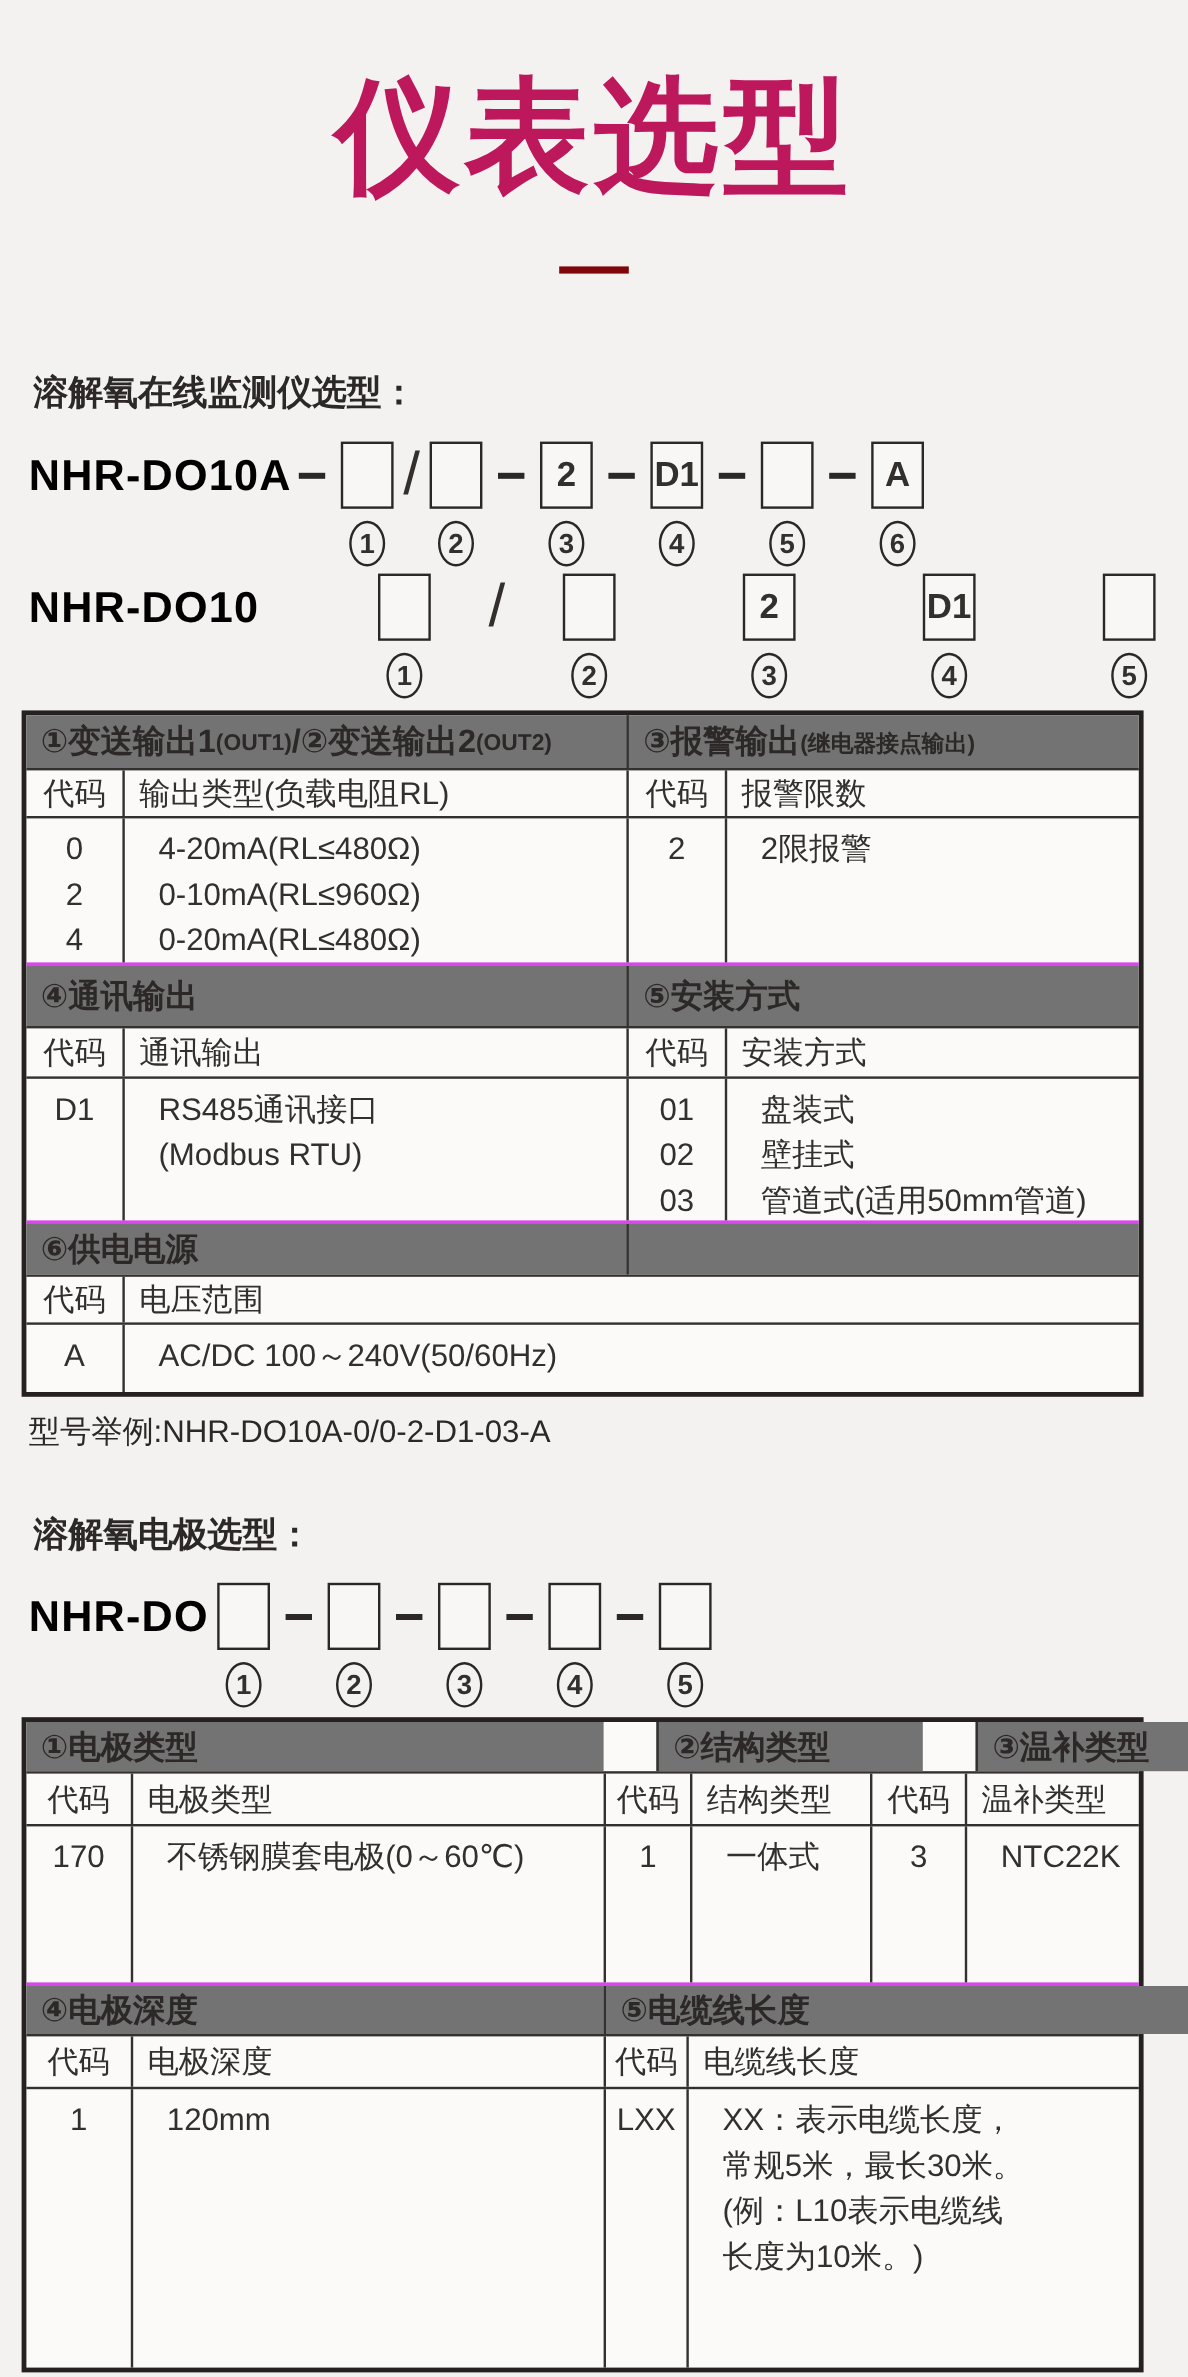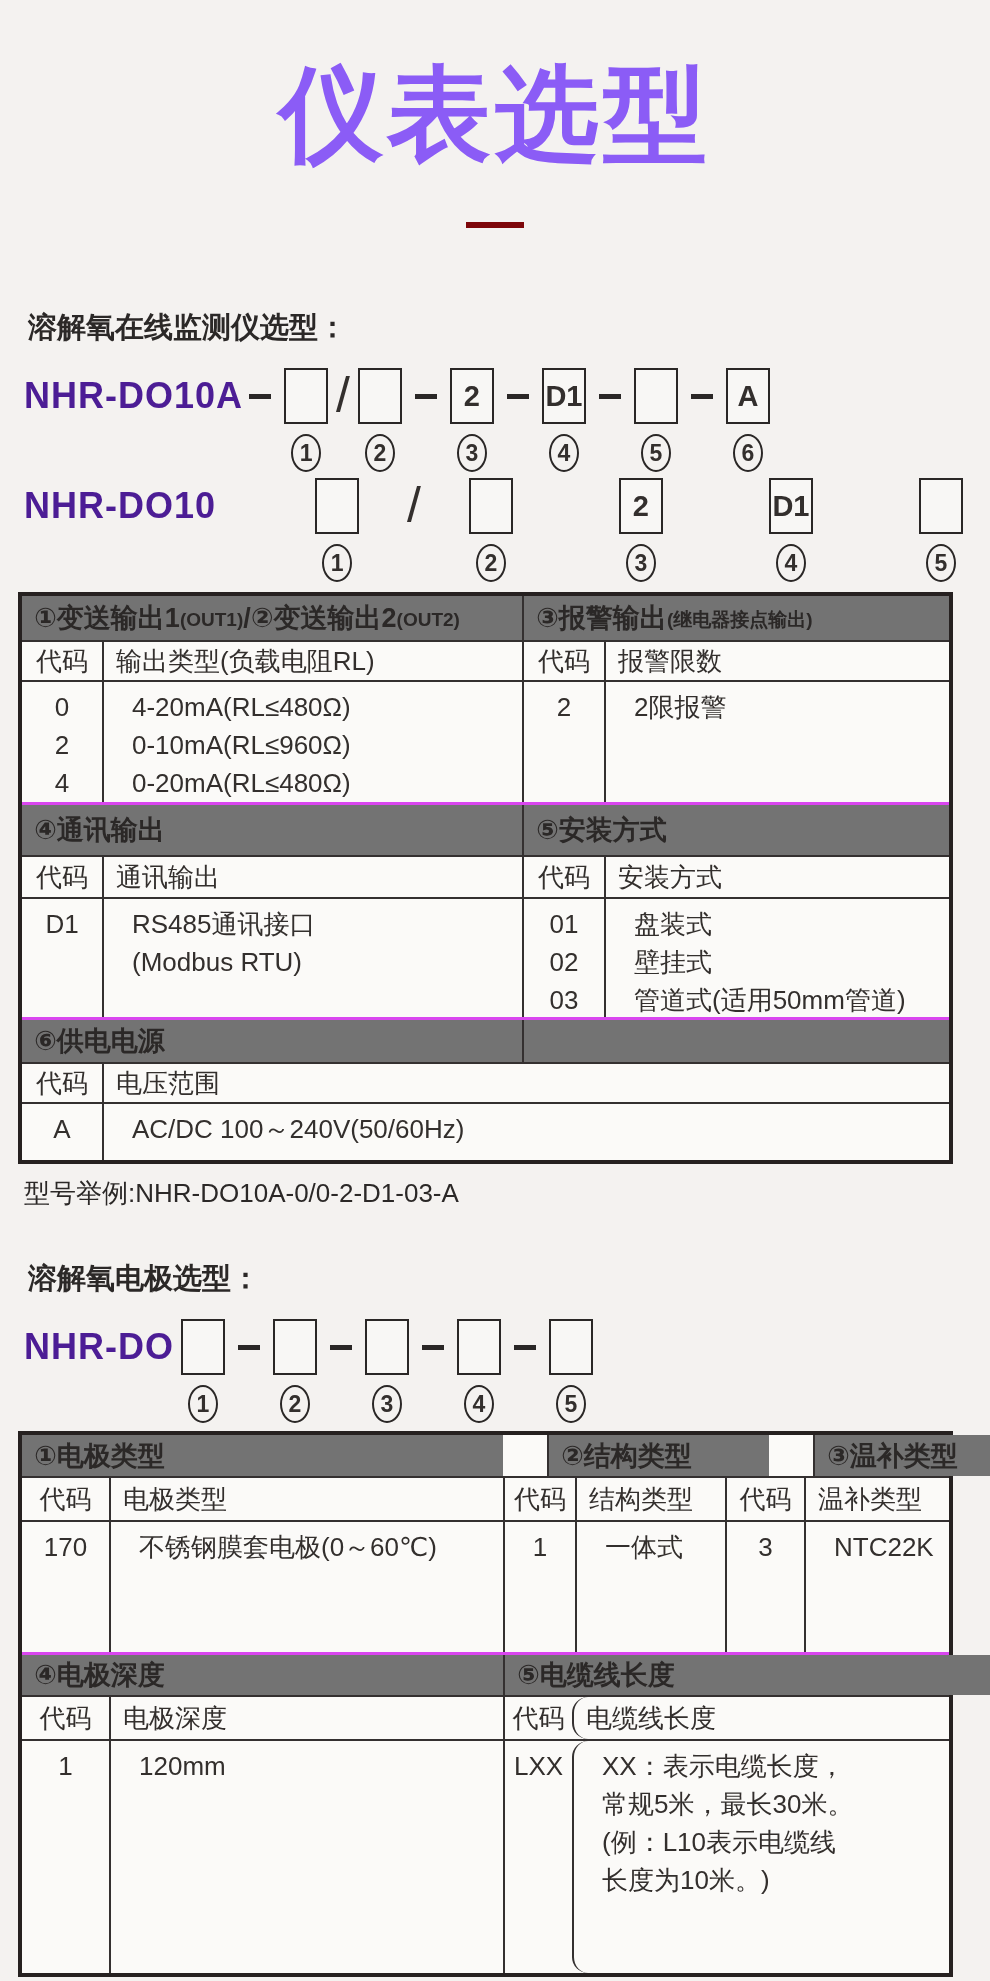--- a/index.html
+++ b/index.html
@@ -12,21 +12,21 @@
     position:relative;
   }
   
   .page-title{
     padding-top:56px;
     text-align:center;
     font-size:104px;
     font-weight:800;
     letter-spacing:4px;
     line-height:1.12;
-    color:#8b5cf6;
+    color:#be185d;
   }
   .red-bar{width:58px;height:6px;background:#7d070a;margin:50px auto 0;}
   
   .sec-heading{
     margin:80px 0 0 28px;
     font-size:29px;
     font-weight:700;
     color:#2b2827;
   }
   .sec-heading.second{margin-top:48px;}
@@ -36,21 +36,21 @@
     align-items:flex-start;
     margin:20px 0 0 24px;
   }
   .model-line.tight{margin-top:6px;gap:40px;}
   .model-prefix{
     font-size:36px;
     font-weight:600;
     line-height:56px;
     letter-spacing:1px;
     white-space:pre;
-    color:#4c1d95;
+    color:#000000;
   }
   .model-seg{display:flex;flex-direction:column;align-items:center;margin:0 7px;}
   .model-box{
     width:44px;height:56px;
     border:2px solid #2a2726;
     box-sizing:border-box;
     display:flex;align-items:center;justify-content:center;
     font-size:29px;font-weight:600;
     background:#f8f7f5;
   }
@@ -105,21 +105,21 @@
   .w-l{width:500px;} .w-r{width:427px;}
   .w-cl{width:80px;} .w-dl{width:420px;}
   .w-cr{width:82px;} .w-dr{width:345px;}
   .w-fullc{width:80px;} .w-fulld{width:847px;}
   
   .p-c1{width:481px;} .p-c2{width:222px;} .p-c3{width:224px;}
   .p-cd1{width:87px;} .p-dd1{width:394px;}
   .p-cd2{width:72px;} .p-dd2{width:150px;}
   .p-cd3{width:79px;} .p-dd3{width:145px;}
   .p-bl{width:481px;} .p-br{width:518px;}
-  .p-bcr{width:69px;} .p-bdr{width:377px;border-radius:16px;}
+  .p-bcr{width:69px;} .p-bdr{width:377px;}
   
   .hA{height:44px;} .hB{height:38px;} .hC{height:120px;}
   .hD{height:50px;} .hE{height:40px;} .hF{height:118px;}
   .hG{height:42px;} .hH{height:38px;} .hI{height:56px;}
   .h2a{height:41px;gap:44px;} .h2b{height:42px;} .h2c{height:130px;}
   .h2d{height:40px;} .h2e{height:42px;} .h2f{height:232px;}
   
   .example-line{
     margin:12px 16px 0 24px;
     font-size:26px;

